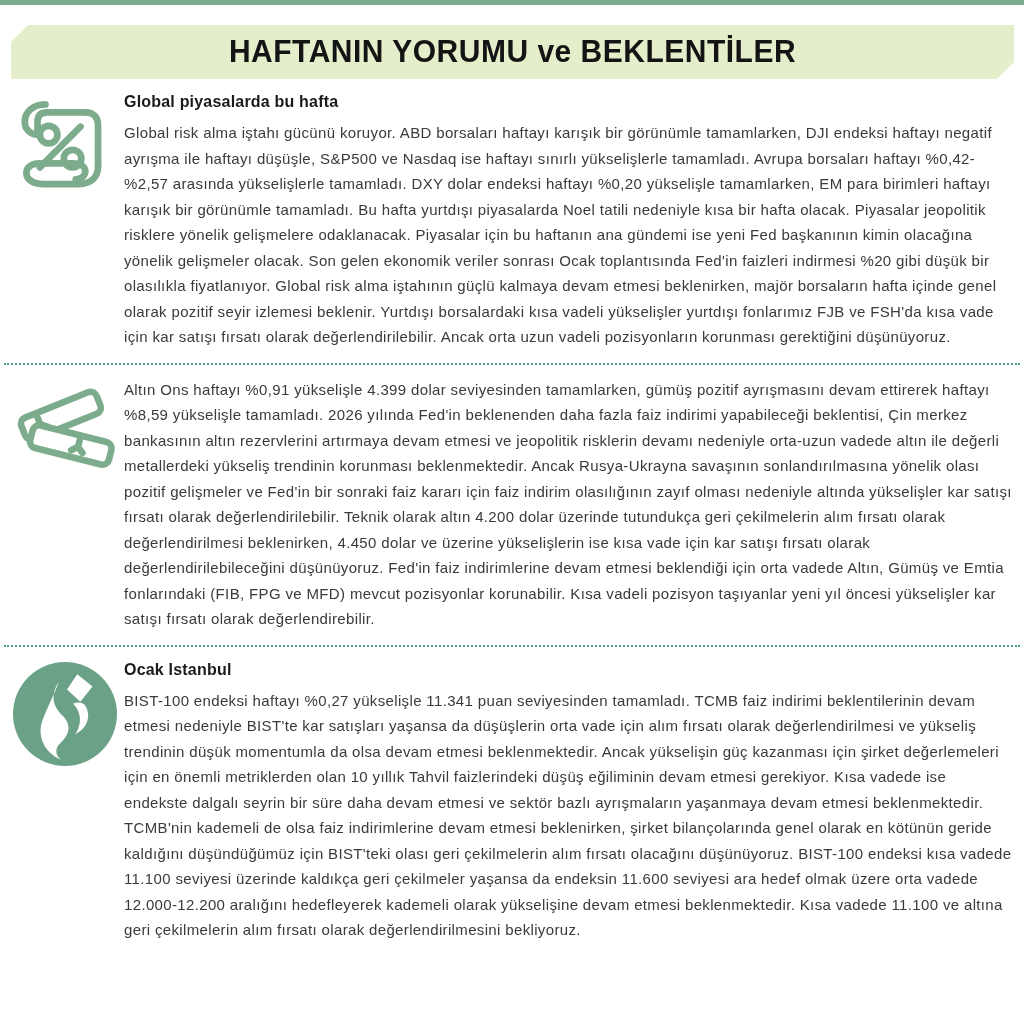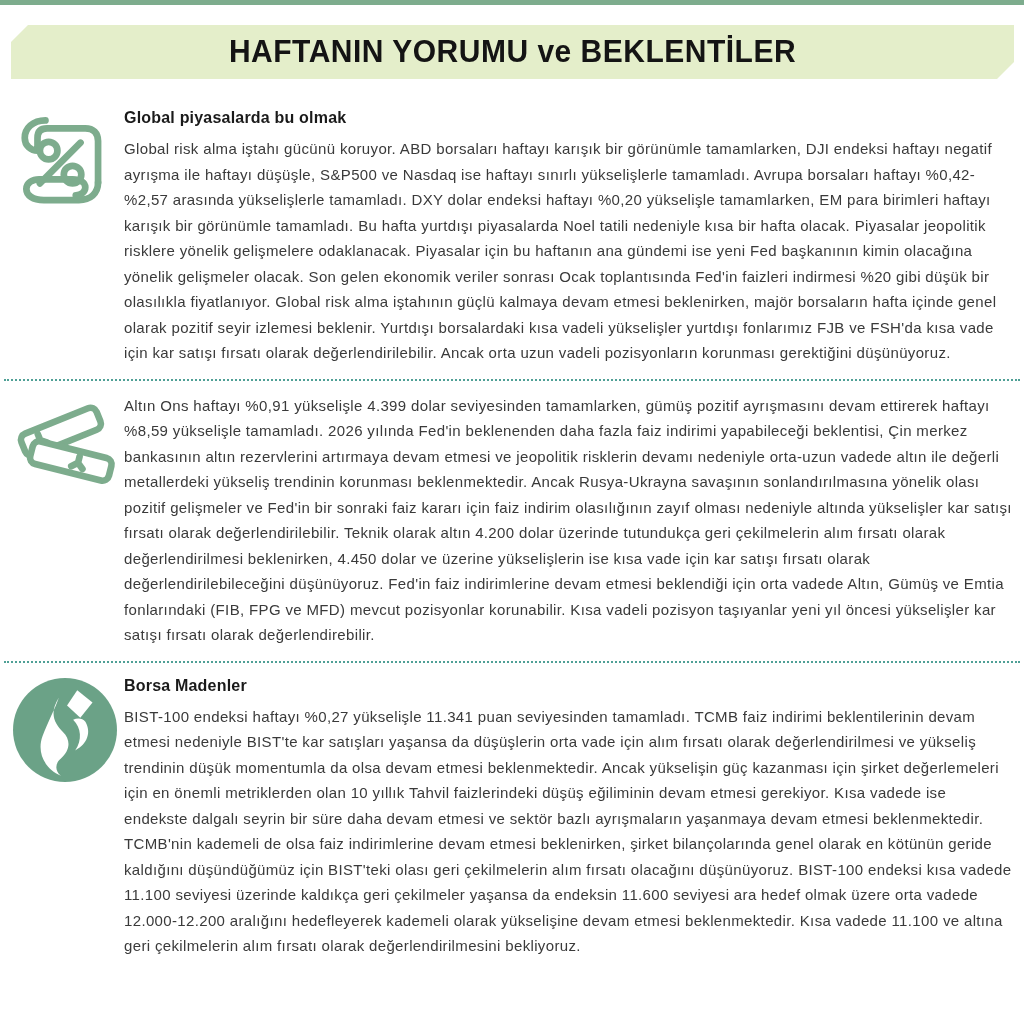--- a/index.html
+++ b/index.html
@@ -3,21 +3,21 @@
 <meta charset="utf-8">
 <style>
   html,body{margin:0;padding:0;}
   body{
     width:1024px;height:1024px;overflow:hidden;background:#ffffff;
     font-family:"Liberation Sans",sans-serif;color:#3a3a3a;
     position:relative;
   }
   .top-strip{height:5px;width:100%;background:#7dac8d;}
   .title-band{
-    margin:20px 10px 16px 11px;height:54px;background:#e4eeca;
+    margin:20px 10px 0 11px;height:54px;background:#e4eeca;
     display:flex;align-items:center;justify-content:center;
     clip-path:polygon(17px 0, 100% 0, 100% calc(100% - 17px), calc(100% - 17px) 100%, 0 100%, 0 17px);
   }
   .title-band h1{
     margin:0;font-size:30px;font-weight:bold;color:#141414;letter-spacing:.5px;
     transform:scaleY(1.04);
   }
   main{margin:0 4px;}
   .section{display:flex;padding:12px 4px 13px 8px;}
   .section + .section{border-top:2px dotted #4fa096;}
@@ -45,21 +45,21 @@
         <g fill="none" stroke="#7dac8d" stroke-width="4.2" stroke-linecap="round" stroke-linejoin="round">
           <path d="M21 7 C13 7 8 12 8 18 C8 23 12 26 16 26 L16 18 C16 14 18 12 22 12 L46 12 C51 12 54 15 54 20 L54 46"></path>
           <path d="M54 46 C54 53 49 57 42 57 L20 57 C13 57 9 54 9 50 C9 46 13 44 17 44 L38 44 C43 44 46 46 46 49 C46 52 43 54 40 54"></path>
           <circle cx="23" cy="26" r="5.5"></circle>
           <circle cx="38" cy="41" r="5.5"></circle>
           <line x1="17.5" y1="46.5" x2="43" y2="21"></line>
         </g>
       </svg>
     </div>
     <div class="content">
-      <h2>Global piyasalarda bu olmak</h2>
+      <h2>Global piyasalarda bu hafta</h2>
       <p>Global risk alma iştahı gücünü koruyor. ABD borsaları haftayı karışık bir görünümle tamamlarken, DJI endeksi haftayı negatif ayrışma ile haftayı düşüşle, S&amp;P500 ve Nasdaq ise haftayı sınırlı yükselişlerle tamamladı. Avrupa borsaları haftayı %0,42-%2,57 arasında yükselişlerle tamamladı. DXY dolar endeksi haftayı %0,20 yükselişle tamamlarken, EM para birimleri haftayı karışık bir görünümle tamamladı. Bu hafta yurtdışı piyasalarda Noel tatili nedeniyle kısa bir hafta olacak. Piyasalar jeopolitik risklere yönelik gelişmelere odaklanacak. Piyasalar için bu haftanın ana gündemi ise yeni Fed başkanının kimin olacağına yönelik gelişmeler olacak. Son gelen ekonomik veriler sonrası Ocak toplantısında Fed'in faizleri indirmesi %20 gibi düşük bir olasılıkla fiyatlanıyor. Global risk alma iştahının güçlü kalmaya devam etmesi beklenirken, majör borsaların hafta içinde genel olarak pozitif seyir izlemesi beklenir. Yurtdışı borsalardaki kısa vadeli yükselişler yurtdışı fonlarımız FJB ve FSH'da kısa vade için kar satışı fırsatı olarak değerlendirilebilir. Ancak orta uzun vadeli pozisyonların korunması gerektiğini düşünüyoruz.</p>
     </div>
   </section>
 
   <section class="section">
     <div class="icon-col">
       <svg viewBox="0 0 64 58" width="106" height="96" aria-hidden="true">
         <g fill="none" stroke="#7dac8d" stroke-width="4" stroke-linecap="round" stroke-linejoin="round">
           <g transform="rotate(-22 30 22)">
             <rect x="5" y="15" width="49" height="14" rx="4" fill="none"></rect>
@@ -82,18 +82,18 @@
       <svg viewBox="0 0 104 104" width="106" height="106" aria-hidden="true">
         <circle cx="52" cy="52" r="51" fill="#6ba287"></circle>
         <g fill="#ffffff">
           <path d="M64 13 L79 25 L67 40 L54 28 Z"></path>
           <path d="M46 20 C36 36 42 46 50 54 C58 62 57 72 48 80 C42 85 42 92 48 97 C32 90 24 74 30 58 C35 44 42 32 46 20 Z"></path>
           <path d="M60 42 C68 50 69 62 62 72 C74 66 78 54 72 44 C69 40 64 40 60 42 Z"></path>
         </g>
       </svg>
     </div>
     <div class="content">
-      <h2>Borsa Madenler</h2>
+      <h2>Ocak Istanbul</h2>
       <p>BIST-100 endeksi haftayı %0,27 yükselişle 11.341 puan seviyesinden tamamladı. TCMB faiz indirimi beklentilerinin devam etmesi nedeniyle BIST'te kar satışları yaşansa da düşüşlerin orta vade için alım fırsatı olarak değerlendirilmesi ve yükseliş trendinin düşük momentumla da olsa devam etmesi beklenmektedir. Ancak yükselişin güç kazanması için şirket değerlemeleri için en önemli metriklerden olan 10 yıllık Tahvil faizlerindeki düşüş eğiliminin devam etmesi gerekiyor. Kısa vadede ise endekste dalgalı seyrin bir süre daha devam etmesi ve sektör bazlı ayrışmaların yaşanmaya devam etmesi beklenmektedir. TCMB'nin kademeli de olsa faiz indirimlerine devam etmesi beklenirken, şirket bilançolarında genel olarak en kötünün geride kaldığını düşündüğümüz için BIST'teki olası geri çekilmelerin alım fırsatı olacağını düşünüyoruz. BIST-100 endeksi kısa vadede 11.100 seviyesi üzerinde kaldıkça geri çekilmeler yaşansa da endeksin 11.600 seviyesi ara hedef olmak üzere orta vadede 12.000-12.200 aralığını hedefleyerek kademeli olarak yükselişine devam etmesi beklenmektedir. Kısa vadede 11.100 ve altına geri çekilmelerin alım fırsatı olarak değerlendirilmesini bekliyoruz.</p>
     </div>
   </section>
 
 </main>
 
 </body></html>

